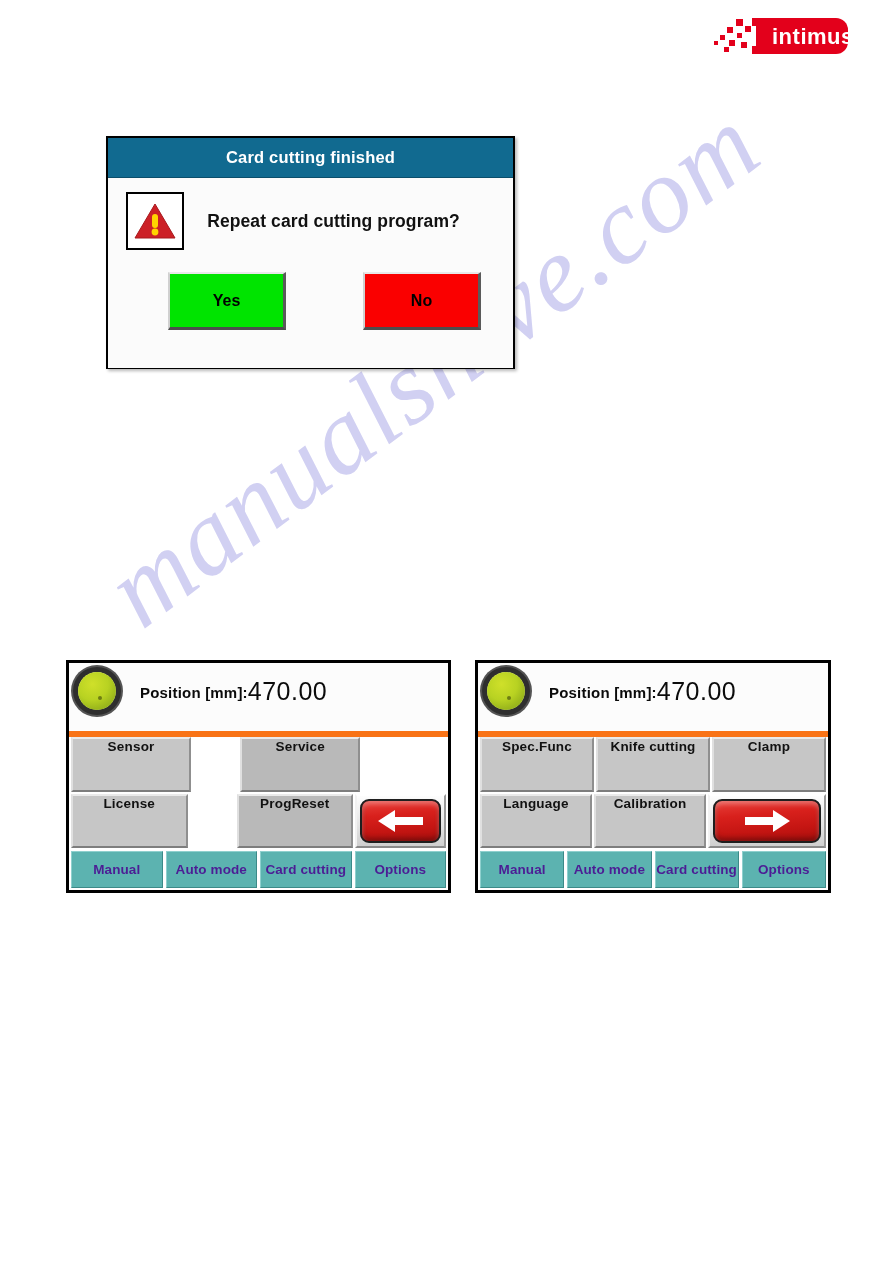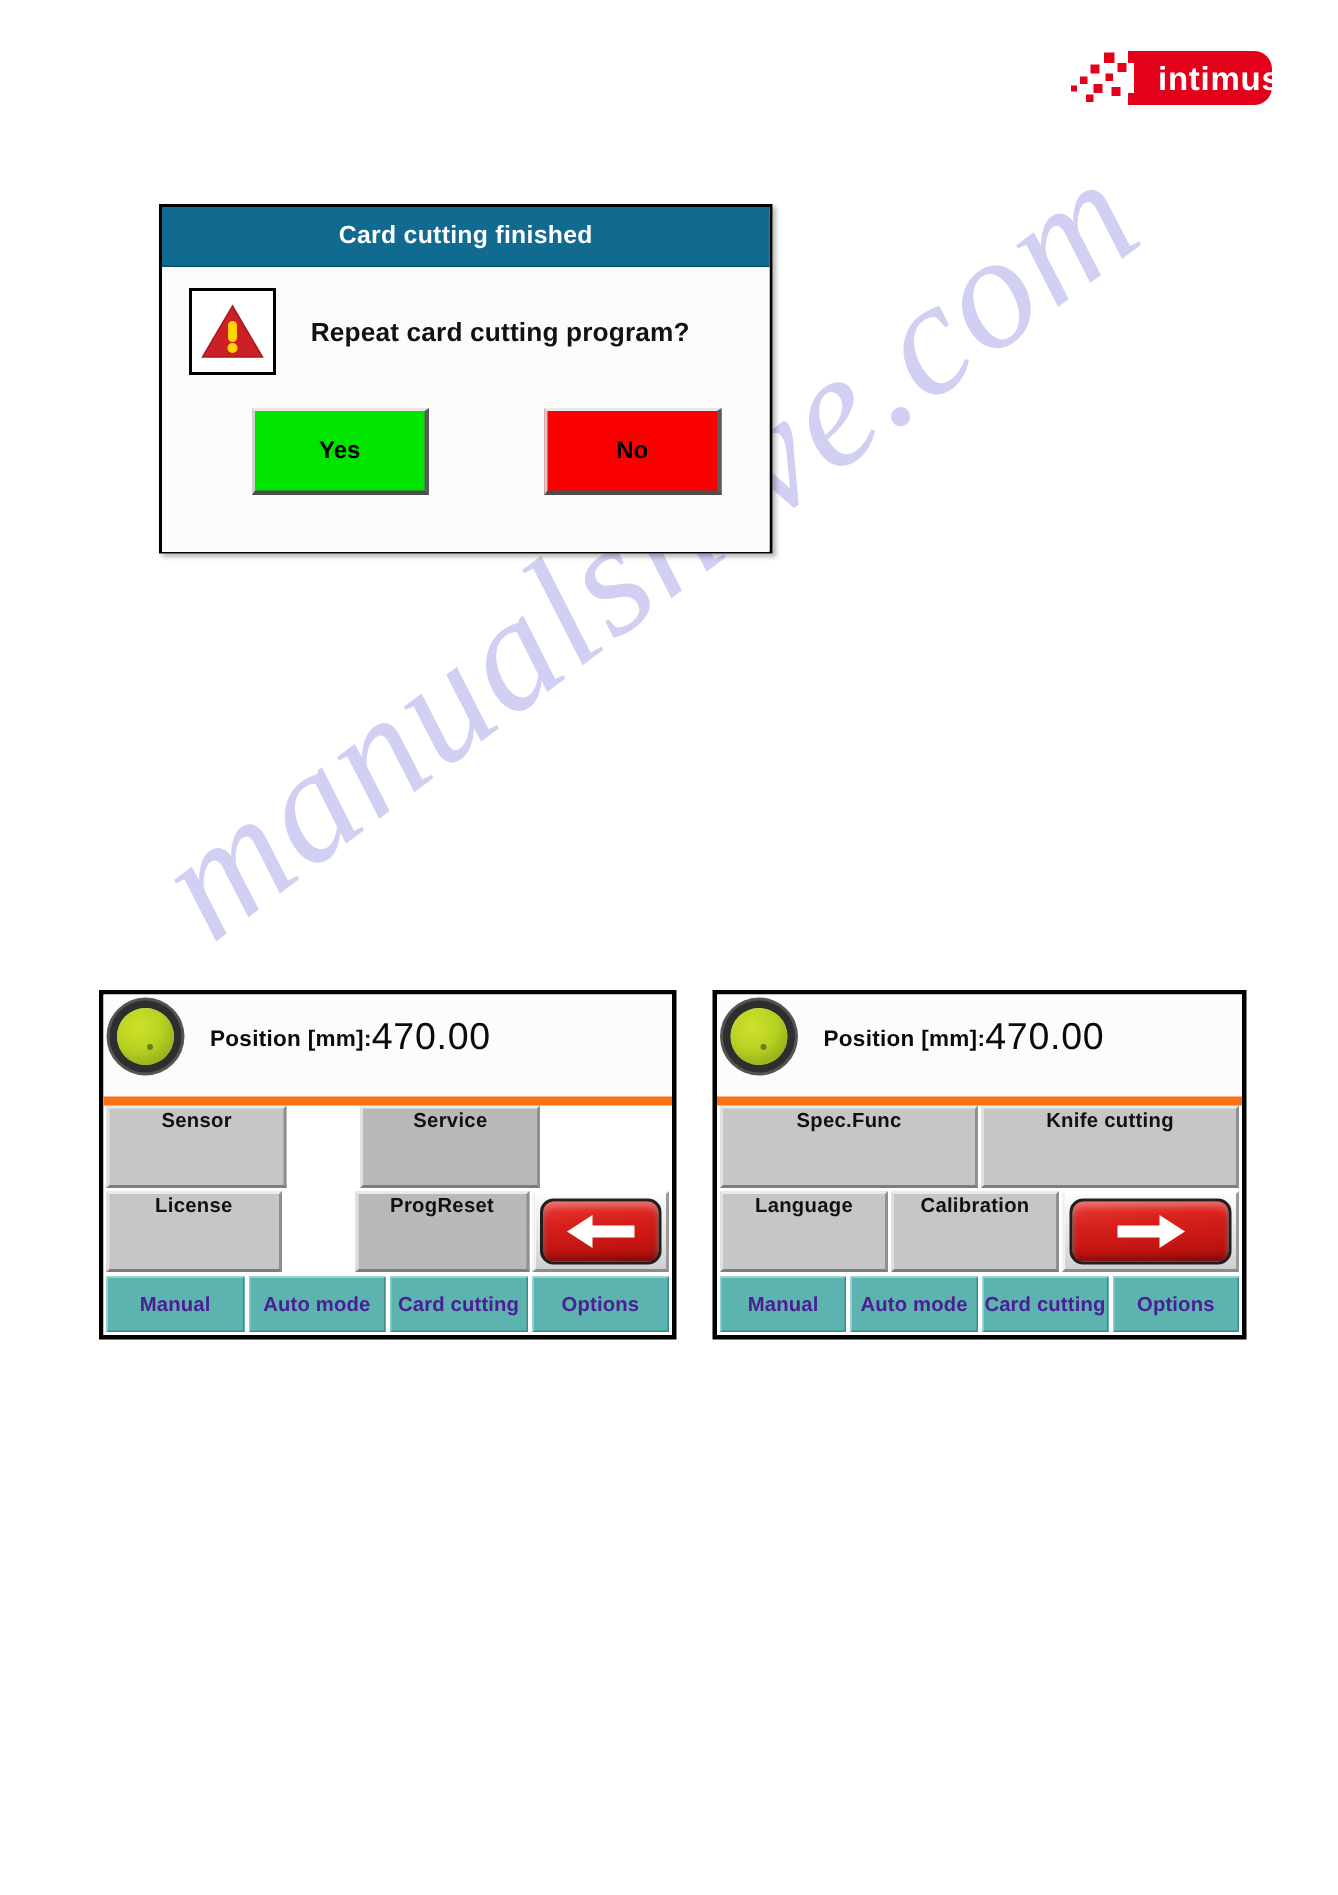--- a/index.html
+++ b/index.html
@@ -39,21 +39,21 @@
     top: 540px;
     font-size: 108px;
     transform: rotate(-37deg);
     transform-origin: left center;
   }
 
   
   #logo {
     position: absolute;
     right: 44px;
-    top: 32px;
+    top: 16px;
     width: 136px;
     height: 40px;
     z-index: 10;
   }
 
   
   #dialog {
     position: absolute;
     left: 106px;
     top: 136px;
@@ -392,20 +392,23 @@
     <div class="pos-value">470.00</div>
   </div>
   <div class="hmi-grid">
     <div class="hmi-row">
       <div class="fbtn" style="flex:1">
         <span>Spec.Func</span>
       </div>
       <div class="fbtn" style="flex:1">
         <span>Knife cutting</span>
       </div>
+      <div class="fbtn" style="flex:1">
+        <span>Clamp</span>
+      </div>
     </div>
     <div class="hmi-row">
       <div class="fbtn" style="flex:1">
         <span>Language</span>
       </div>
       <div class="fbtn" style="flex:1">
         <span>Calibration</span>
       </div>
       <div class="navbtn-wrap" style="flex:1">
         <div class="navbtn">

